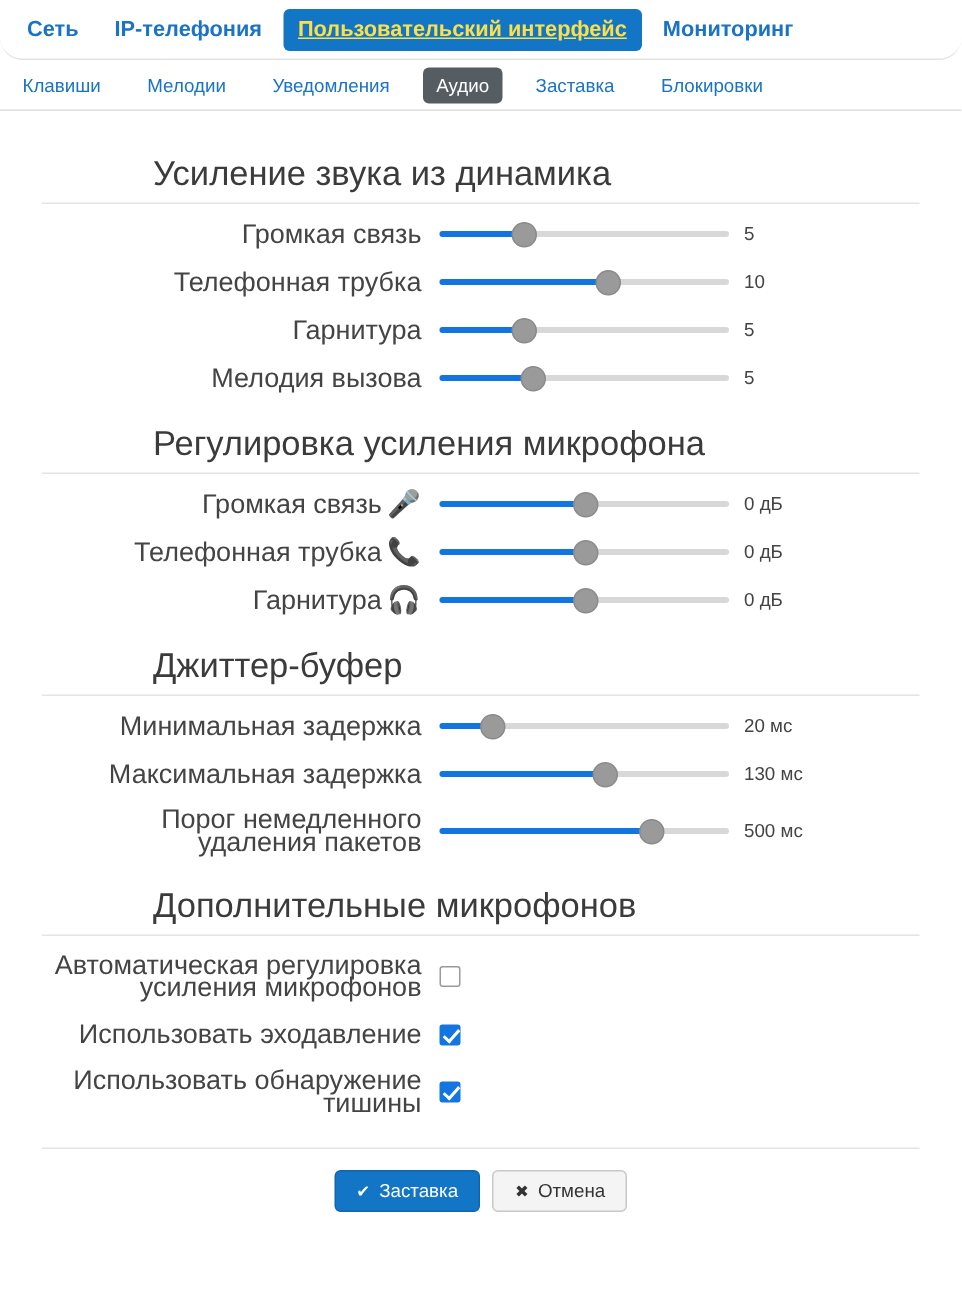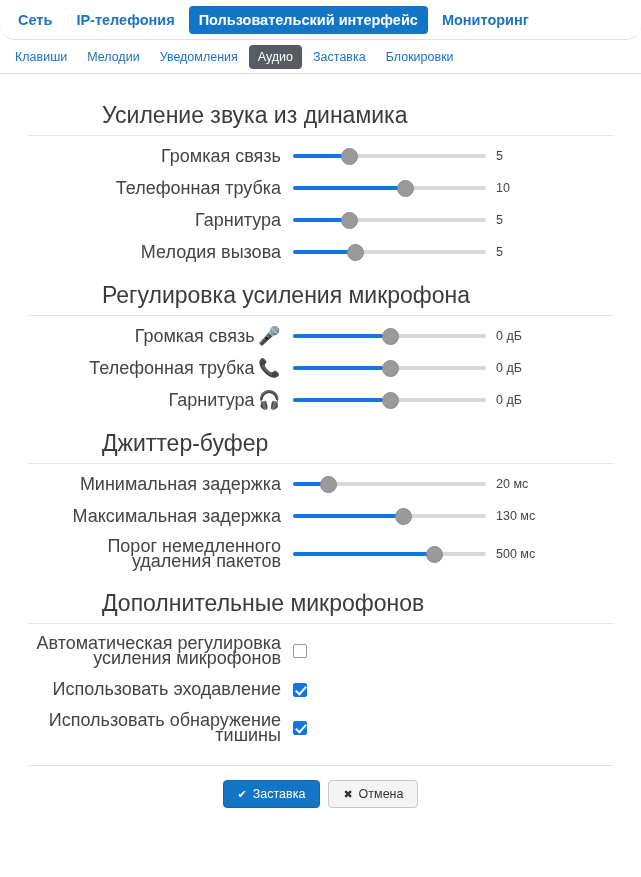--- a/index.html
+++ b/index.html
@@ -27,28 +27,29 @@
     font-size: 14.5px;
     font-weight: bold;
     color: #1a73c4;
     padding: 6px 10px;
     border-radius: 4px;
     white-space: nowrap;
     cursor: pointer;
   }
   .topnav-item.active {
     background: #1275c6;
-    color: #ffffff;
+    color: #fde047;
+    text-decoration: underline;
   }
 
   
   .subnav {
     display: flex;
     align-items: center;
-    gap: 2px;
+    gap: 13px;
     padding: 5px 6px;
     border-bottom: 1px solid #dddddd;
     height: 34px;
   }
   .subnav-item {
     font-size: 12.5px;
     color: #1a73c4;
     padding: 5px 9px;
     border-radius: 4px;
     white-space: nowrap;

